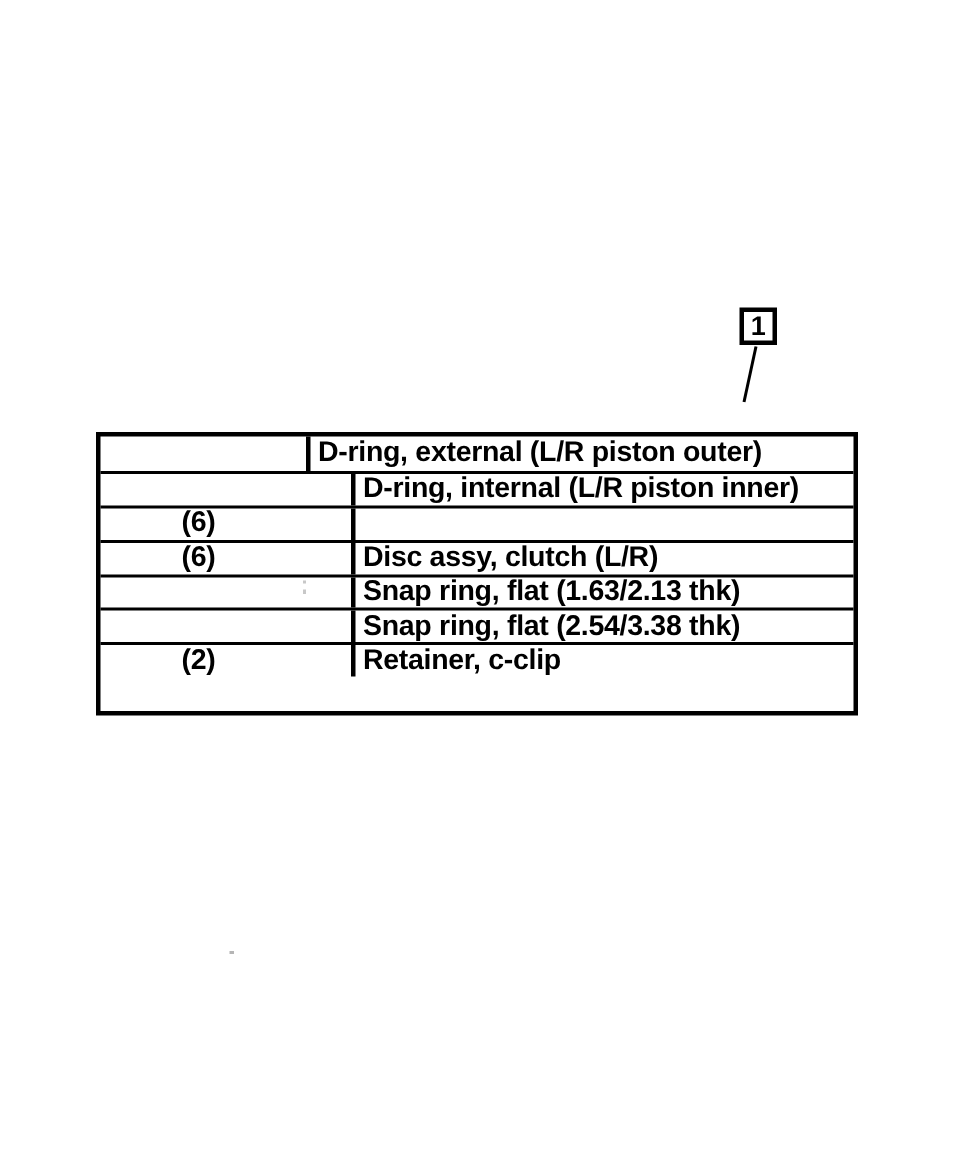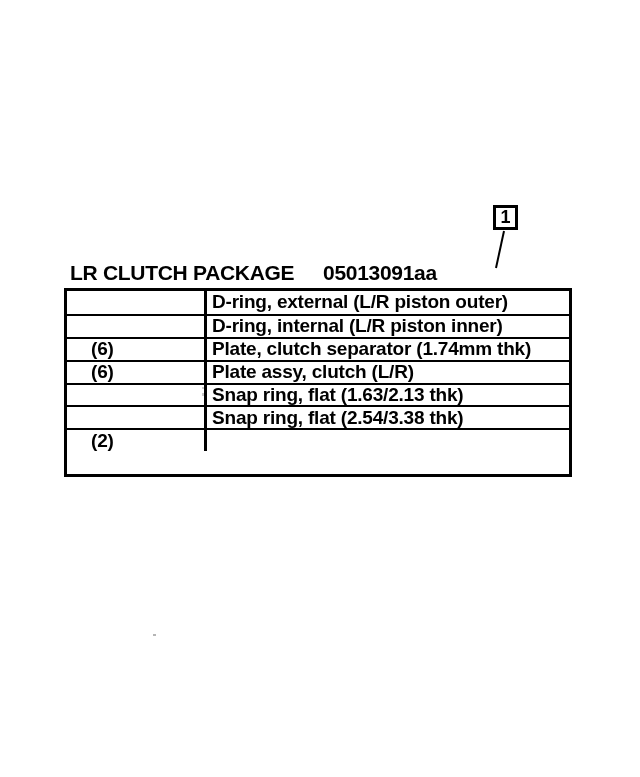--- a/index.html
+++ b/index.html
@@ -79,20 +79,21 @@
     grid-template-rows: repeat(8, 1fr);
     background: #ffffff;
   }
   .parts-row {
     display: grid;
     grid-template-columns: 140px 1fr;
     min-height: 0;
   }
   .parts-row + .parts-row {
     border-top: 2px solid #000000;
+    padding-left: 30px;
   }
   .cell {
     display: flex;
     align-items: center;
     font-size: 19px;
     font-weight: bold;
     letter-spacing: -0.2px;
     white-space: nowrap;
     overflow: hidden;
     min-height: 0;
@@ -119,52 +120,48 @@
 
 <div class="page">
 
   <div class="callout-box">
     <span>1</span>
   </div>
   <svg class="leader-svg" viewBox="0 0 20 45" xmlns="http://www.w3.org/2000/svg">
     <line x1="14" y1="3" x2="6" y2="40" stroke="#000000" stroke-width="2"></line>
   </svg>
 
-  <div class="header-line">
-    <span class="doc-title">LR CLUTCH PACKAGE</span>
-    <span class="part-number">05013091aa</span>
-  </div>
 
   <div class="parts-table" id="parts-table">
       <div class="parts-row">
         <div class="cell qty"></div>
         <div class="cell desc">D-ring, external (L/R piston outer)</div>
       </div>
       <div class="parts-row">
         <div class="cell qty"></div>
         <div class="cell desc">D-ring, internal (L/R piston inner)</div>
       </div>
       <div class="parts-row">
         <div class="cell qty">(6)</div>
-        <div class="cell desc">Plate, clutch separator (1.74mm thk)</div>
       </div>
       <div class="parts-row">
         <div class="cell qty">(6)</div>
-        <div class="cell desc">Plate assy, clutch (L/R)</div>
+        <div class="cell desc">Disc assy, clutch (L/R)</div>
       </div>
       <div class="parts-row">
         <div class="cell qty"></div>
         <div class="cell desc">Snap ring, flat (1.63/2.13 thk)</div>
       </div>
       <div class="parts-row">
         <div class="cell qty"></div>
         <div class="cell desc">Snap ring, flat (2.54/3.38 thk)</div>
       </div>
       <div class="parts-row">
         <div class="cell qty">(2)</div>
+        <div class="cell desc">Retainer, c-clip</div>
       </div>
     </div>
 
   <div class="speck speck-a"></div>
   <div class="speck speck-b"></div>
   <div class="speck speck-c"></div>
 
 </div>
 
 </body></html>

